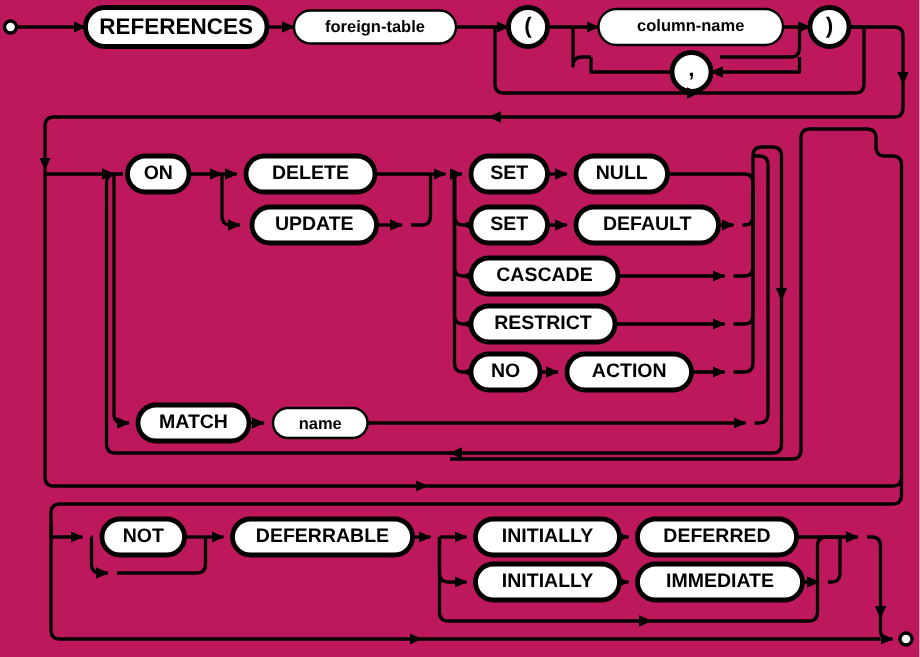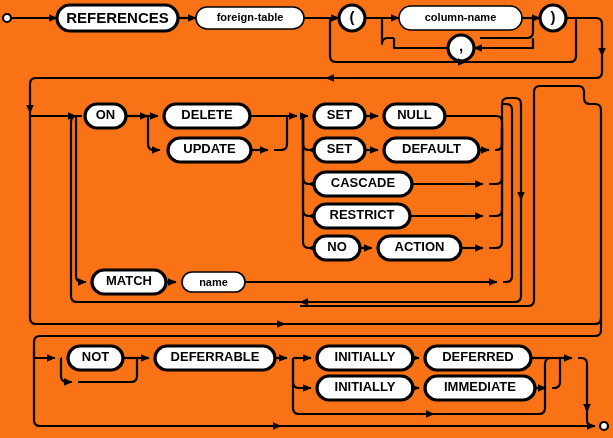--- a/index.html
+++ b/index.html
@@ -1,17 +1,17 @@
 <!DOCTYPE html>
 <html><head>
 <meta charset="utf-8">
 <style>
   html,body{margin:0;padding:0;background:#ffffff;}
   body{font-family:"Liberation Sans",sans-serif;}
-  #diagram-wrap{position:relative;width:613px;height:438px;background:#f97316;overflow:hidden;}
+  #diagram-wrap{position:relative;width:613px;height:438px;background:#be185d;overflow:hidden;}
   svg{display:block;}
   .rail{fill:none;stroke:#000000;stroke-width:2.2;stroke-linecap:butt;stroke-linejoin:round;}
   .kw-box{fill:#ffffff;stroke:#000000;stroke-width:3.2;}
   .var-box{fill:#ffffff;stroke:#000000;stroke-width:1.6;}
   .term-dot{fill:#ffffff;stroke:#000000;stroke-width:2.2;}
   .arrow{fill:#000000;stroke:none;}
   text{dominant-baseline:middle;}
   .kw-label{font-family:"Liberation Sans",sans-serif;font-weight:bold;fill:#000000;text-anchor:middle;}
   .var-label{font-family:"Liberation Sans",sans-serif;font-weight:bold;font-size:11px;fill:#000000;text-anchor:middle;}
 </style>

